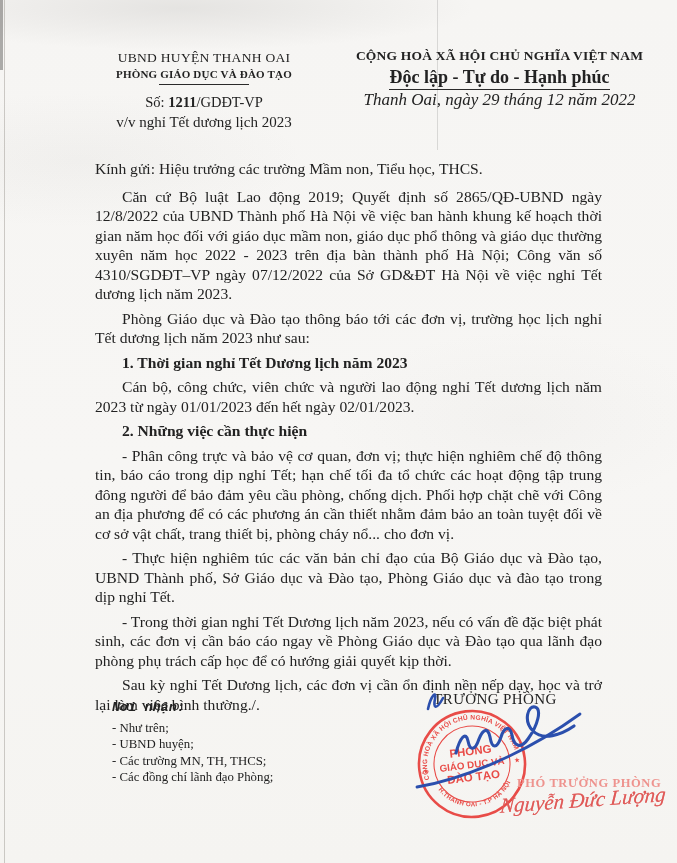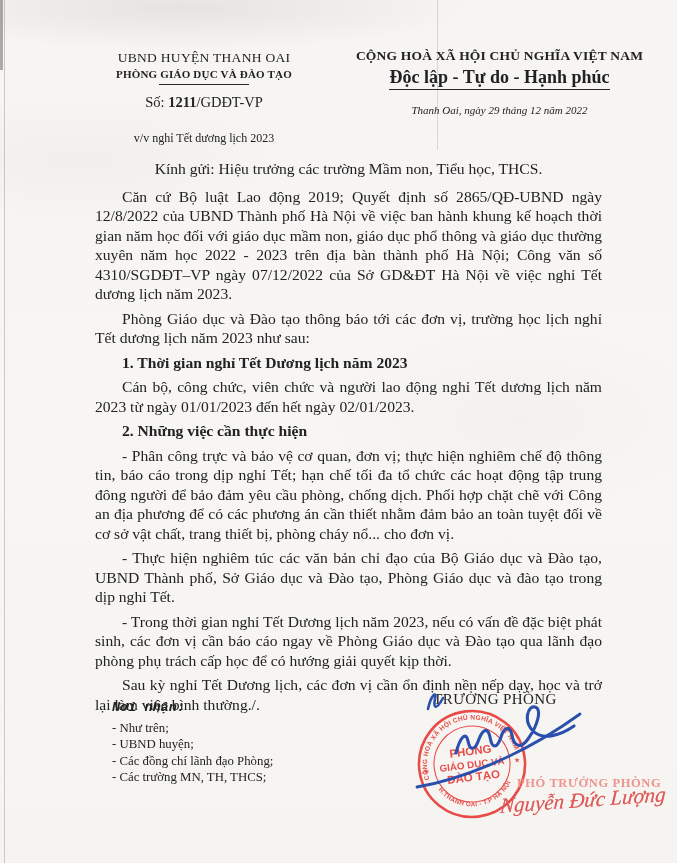--- a/index.html
+++ b/index.html
@@ -19,30 +19,30 @@
   .edge-left-dark{position:absolute;left:0;top:0;width:3px;height:70px;background:rgba(110,108,105,0.55);}
   .fold-line{position:absolute;left:437px;top:0;width:1px;height:150px;background:rgba(110,110,110,0.22);}
 
   
   .hdr-left{position:absolute;left:68px;top:50px;width:272px;text-align:center;}
   .org-parent{font-size:13.5px;letter-spacing:0.3px;}
   .org-name{font-size:11px;font-weight:bold;letter-spacing:0.2px;margin-top:2px;}
   .org-rule{width:90px;height:0;border-top:1.6px solid #2a2a2a;margin:4px auto 0;}
   .doc-no{font-size:14.5px;margin-top:9px;}
   .doc-no b{font-weight:bold;}
-  .doc-subject{font-size:12px;margin-top:20px;}
+  .doc-subject{font-size:15px;margin-top:3px;}
 
   .hdr-right{position:absolute;left:342px;top:48px;width:315px;text-align:center;}
   .motto1{font-size:13.5px;font-weight:bold;letter-spacing:0.2px;}
   .motto2{display:inline-block;font-size:18px;font-weight:bold;margin-top:3px;padding-bottom:1px;border-bottom:1.6px solid #2a2a2a;}
-  .place-date{font-size:11px;font-style:italic;margin-top:14px;text-align:center;}
+  .place-date{font-size:17px;font-style:italic;text-align:center;}
 
   
   .body-text{position:absolute;left:95px;top:159px;width:507px;font-size:15.6px;line-height:19.5px;}
-  .salutation{text-align:center;margin:0 0 8px 0;}
+  .salutation{margin:0 0 8px 0;}
   .body-text p{margin:0 0 5px 0;text-align:justify;text-indent:27px;}
   .body-text p.hd{font-weight:bold;text-align:left;margin-top:3px;margin-bottom:5px;}
 
   
   .recipients{position:absolute;left:112px;top:700px;width:230px;}
   .recipients .label{font-size:13.5px;font-weight:bold;font-style:italic;margin-bottom:5px;font-family:Liberation Mono, monospace;}
   .recipients .item{font-size:12.8px;line-height:16.4px;}
 
   .sign-title{position:absolute;left:410px;top:691px;width:170px;text-align:center;
     font-size:15px;font-weight:normal;letter-spacing:0.4px;z-index:3;}
@@ -89,22 +89,22 @@
     <p>- Phân công trực và bảo vệ cơ quan, đơn vị; thực hiện nghiêm chế độ thông tin, báo cáo trong dịp nghỉ Tết; hạn chế tối đa tổ chức các hoạt động tập trung đông người để bảo đảm yêu cầu phòng, chống dịch. Phối hợp chặt chẽ với Công an địa phương để có các phương án cần thiết nhằm đảm bảo an toàn tuyệt đối về cơ sở vật chất, trang thiết bị, phòng cháy nổ... cho đơn vị.</p>
     <p>- Thực hiện nghiêm túc các văn bản chỉ đạo của Bộ Giáo dục và Đào tạo, UBND Thành phố, Sở Giáo dục và Đào tạo, Phòng Giáo dục và đào tạo trong dịp nghỉ Tết.</p>
     <p>- Trong thời gian nghỉ Tết Dương lịch năm 2023, nếu có vấn đề đặc biệt phát sinh, các đơn vị cần báo cáo ngay về Phòng Giáo dục và Đào tạo qua lãnh đạo phòng phụ trách cấp học để có hướng giải quyết kịp thời.</p>
     <p>Sau kỳ nghỉ Tết Dương lịch, các đơn vị cần ổn định nền nếp dạy, học và trở lại làm việc bình thường./.</p>
   </div>
 
   <div class="recipients">
     <div class="label">Nơi nhận:</div>
     <div class="item">- Như trên;</div>
     <div class="item">- UBND huyện;</div>
+    <div class="item">- Các trường MN, TH, THCS;</div>
     <div class="item">- Các đồng chí lãnh đạo Phòng;</div>
-    <div class="item">- Các trường MN, TH, THCS;</div>
   </div>
 
   <div class="sign-title">TRƯỞNG PHÒNG</div>
   <div class="deputy-title">PHÓ TRƯỞNG PHÒNG</div>
   <div class="signer-name">Nguyễn Đức Lượng</div>
 
   <svg class="stamp" width="114" height="114" viewBox="0 0 114 114">
     <defs>
       <path id="arcTop" d="M 13.5 69 A 45 45 0 1 1 100.5 69" fill="none"></path>
       <path id="arcBottom" d="M 18.5 75 A 42.5 42.5 0 0 0 95.5 75" fill="none"></path>

